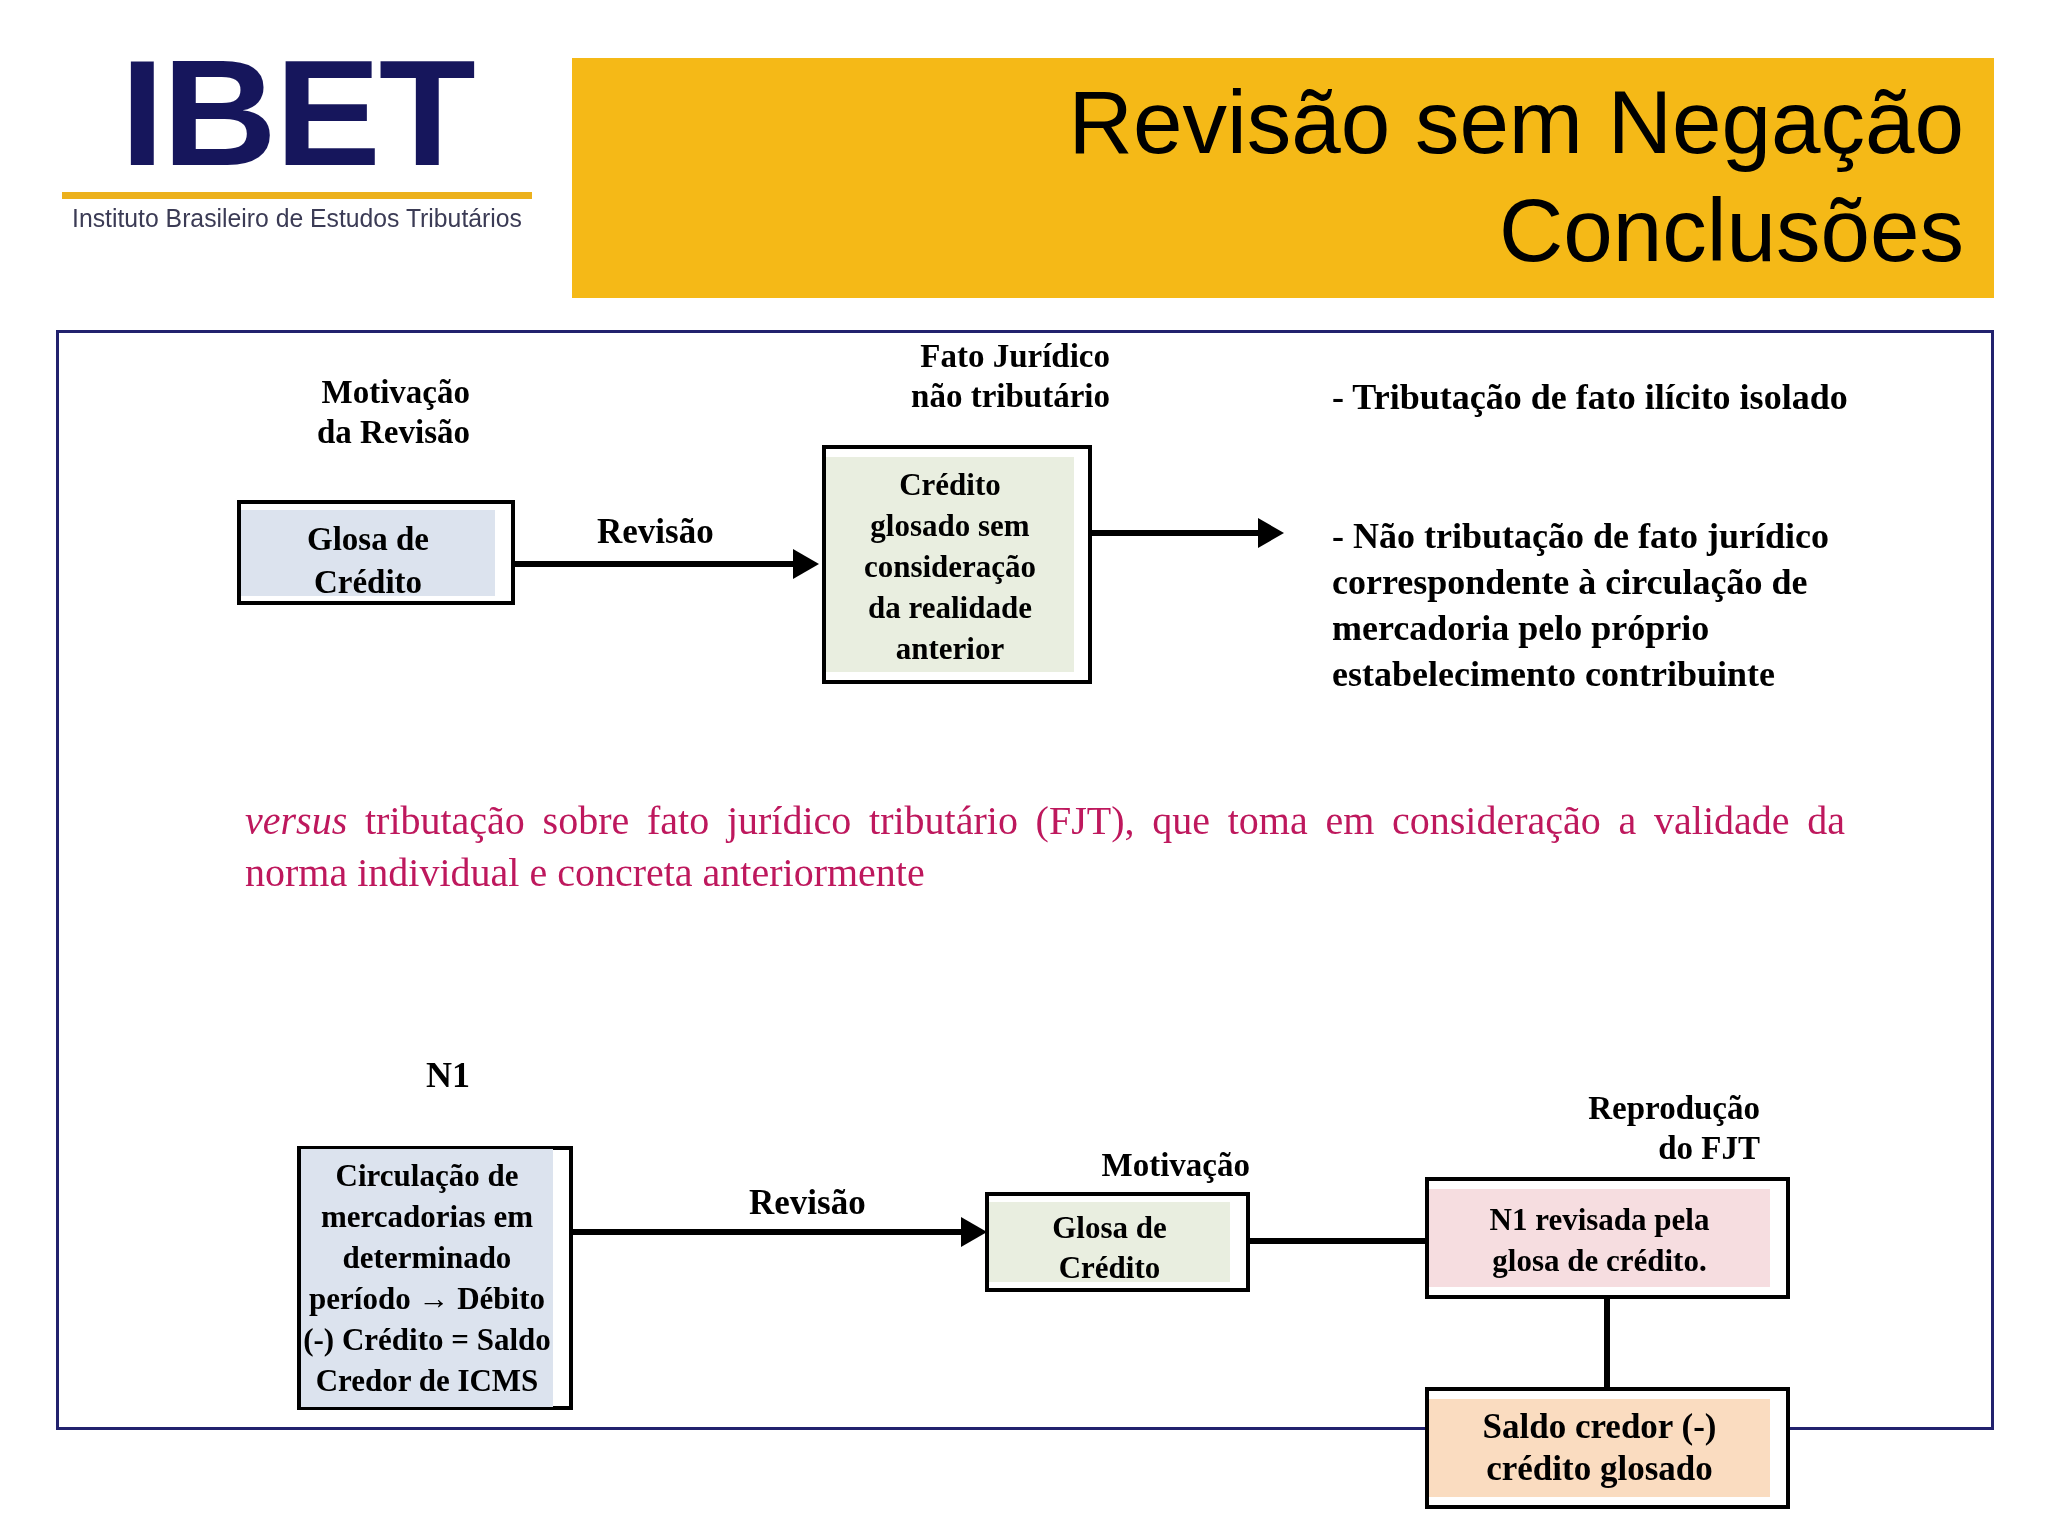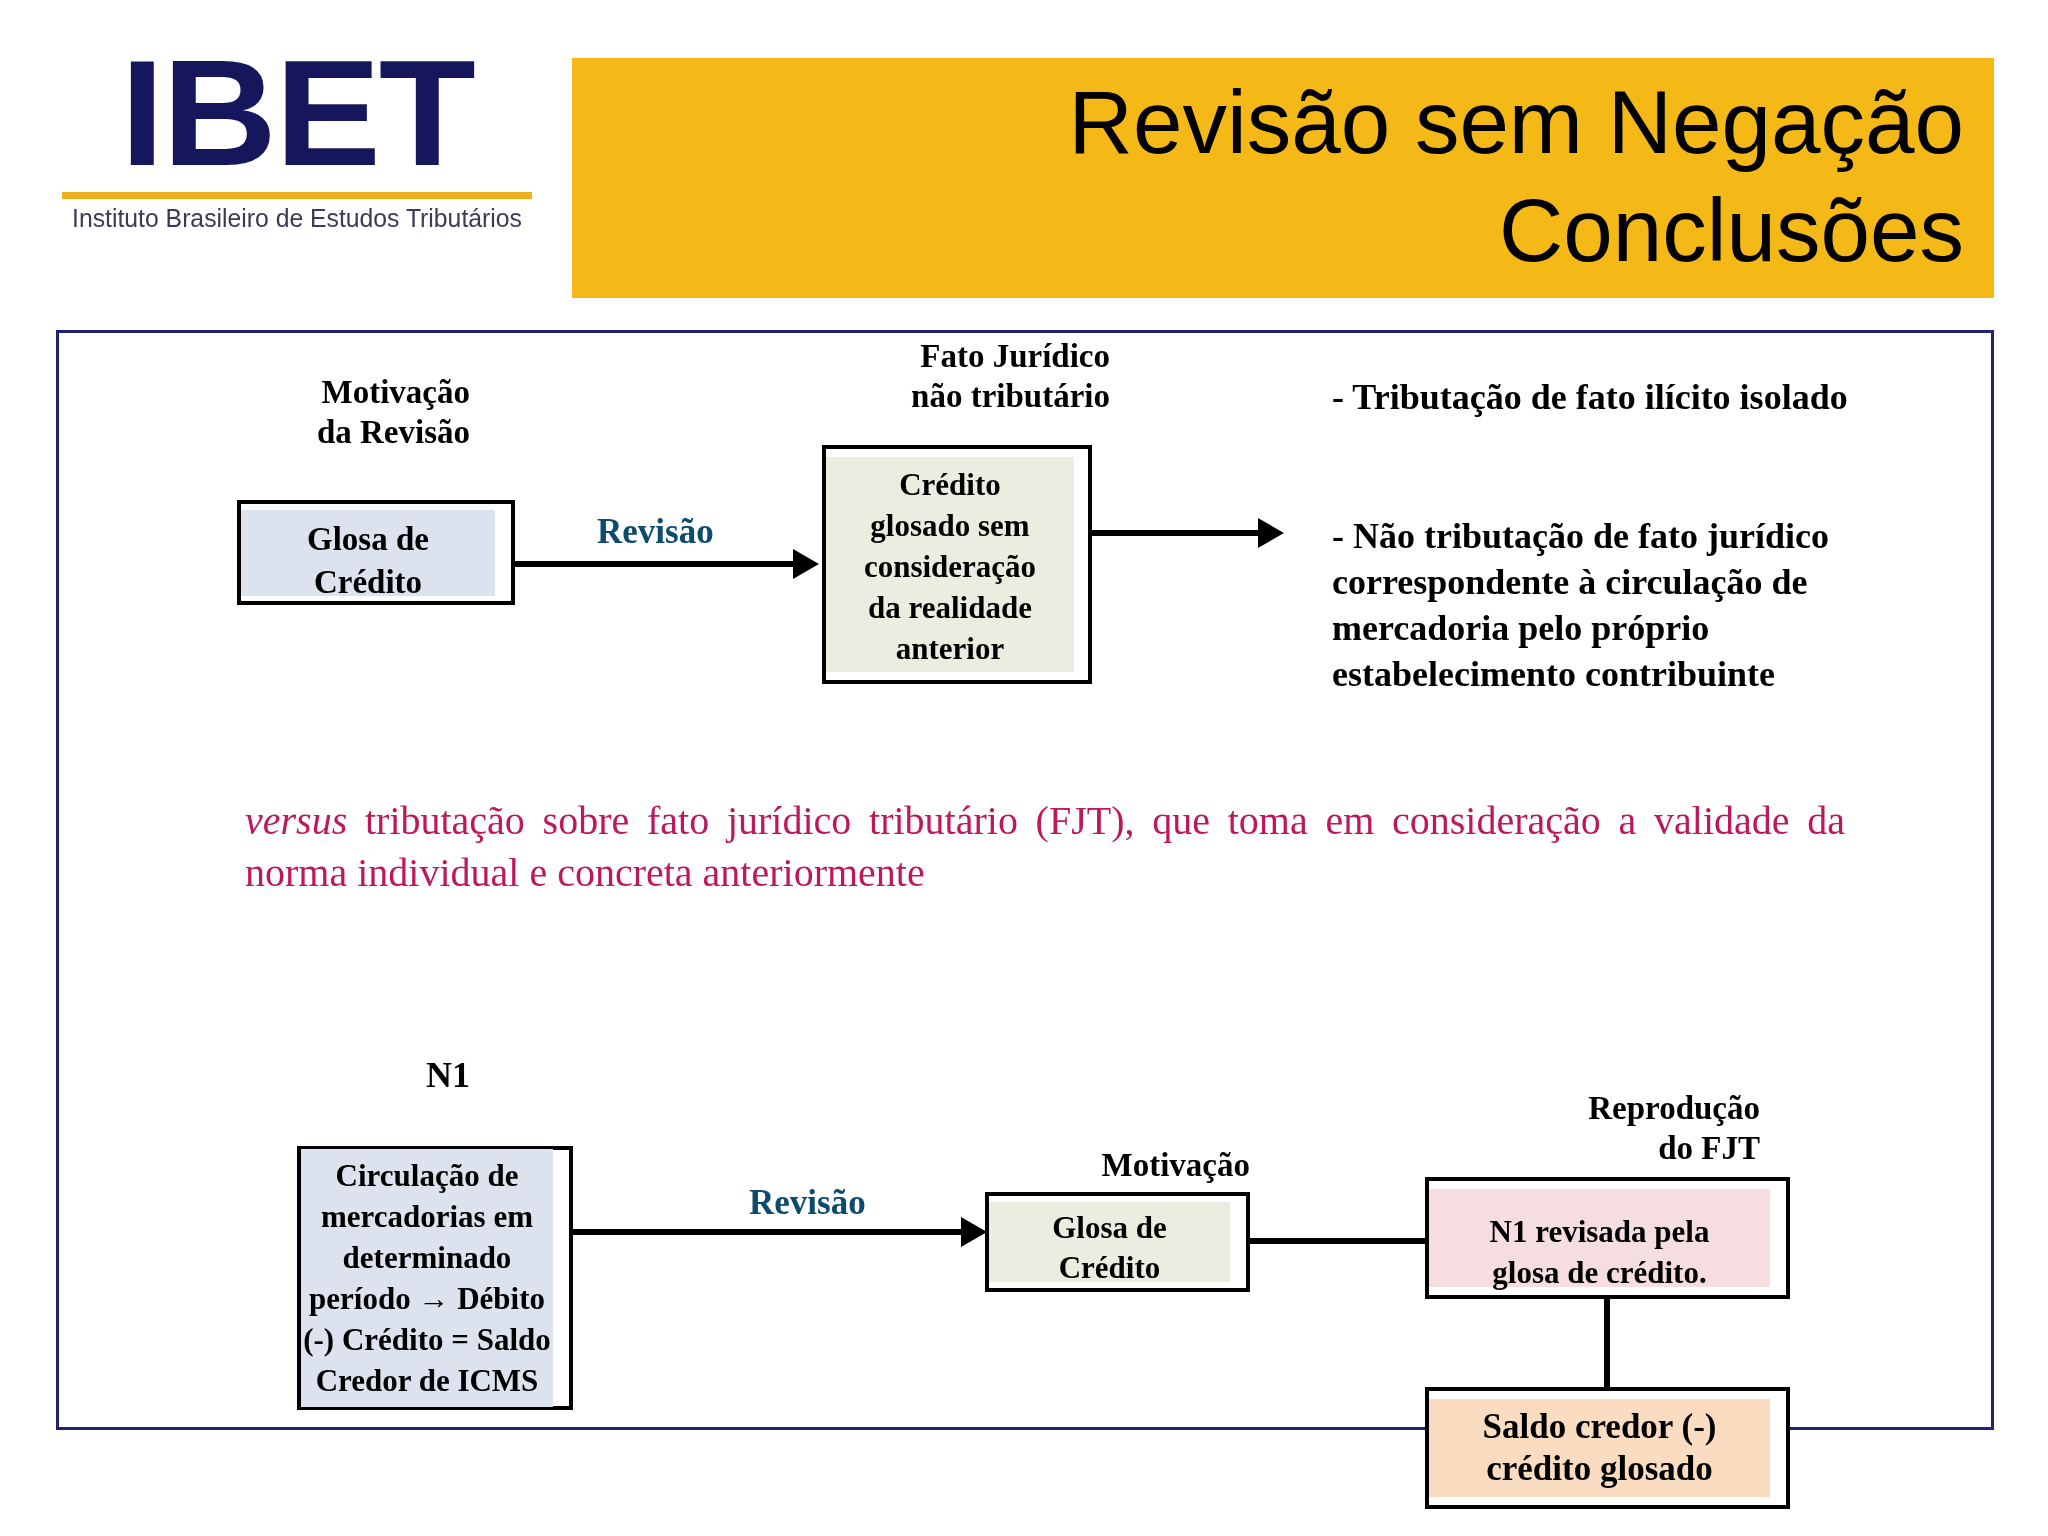--- a/index.html
+++ b/index.html
@@ -126,21 +126,21 @@
     width: 0; height: 0;
     border-left: 15px solid transparent;
     border-right: 15px solid transparent;
     border-top: 26px solid #000000;
   }
   .arrow-label {
     position: absolute;
     font-family: "Liberation Serif", serif;
     font-weight: bold;
     font-size: 35px;
-    color: #0c4a6e;
+    color: #000000;
     white-space: nowrap;
   }
   .bullet-text {
     position: absolute;
     font-family: "Liberation Serif", serif;
     font-weight: bold;
     font-size: 36px;
     line-height: 46px;
     color: #000000;
   }
@@ -231,21 +231,21 @@
 Crédito</div>
 </div>
 
 <div class="arrow-line" style="left:1250px; top:1238px; width:190px; height:6px;"></div>
 <div class="arrow-head-right" style="left:1436px; top:1226px;"></div>
 
 <div class="caption" style="left:1450px; top:1088px; width:310px;">Reprodução
 do FJT</div>
 
 <div class="node-box" style="left:1425px; top:1177px; width:365px; height:122px;">
-  <div class="node-fill" style="width:341px; height:98px; background:#f6dde0; font-size:31px; line-height:41px; padding-top:22px; white-space:pre-line;">N1 revisada pela
+  <div class="node-fill" style="width:341px; height:98px; background:#f6dde0; font-size:31px; line-height:41px; padding-top:10px; white-space:pre-line;">N1 revisada pela
 glosa de crédito.</div>
 </div>
 
 <div class="arrow-line" style="left:1604px; top:1299px; width:6px; height:110px;"></div>
 <div class="arrow-head-down" style="left:1592px; top:1403px;"></div>
 
 <div class="node-box" style="left:1425px; top:1387px; width:365px; height:122px; top:1387px;">
   <div class="node-fill" style="width:341px; height:98px; background:#fadcc0; font-size:35px; line-height:42px; padding-top:7px; white-space:pre-line;">Saldo credor (-)
 crédito glosado</div>
 </div>

